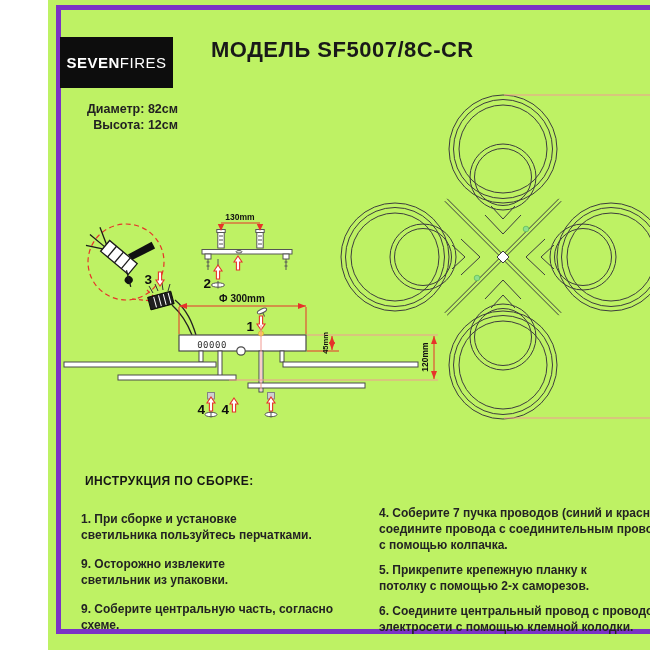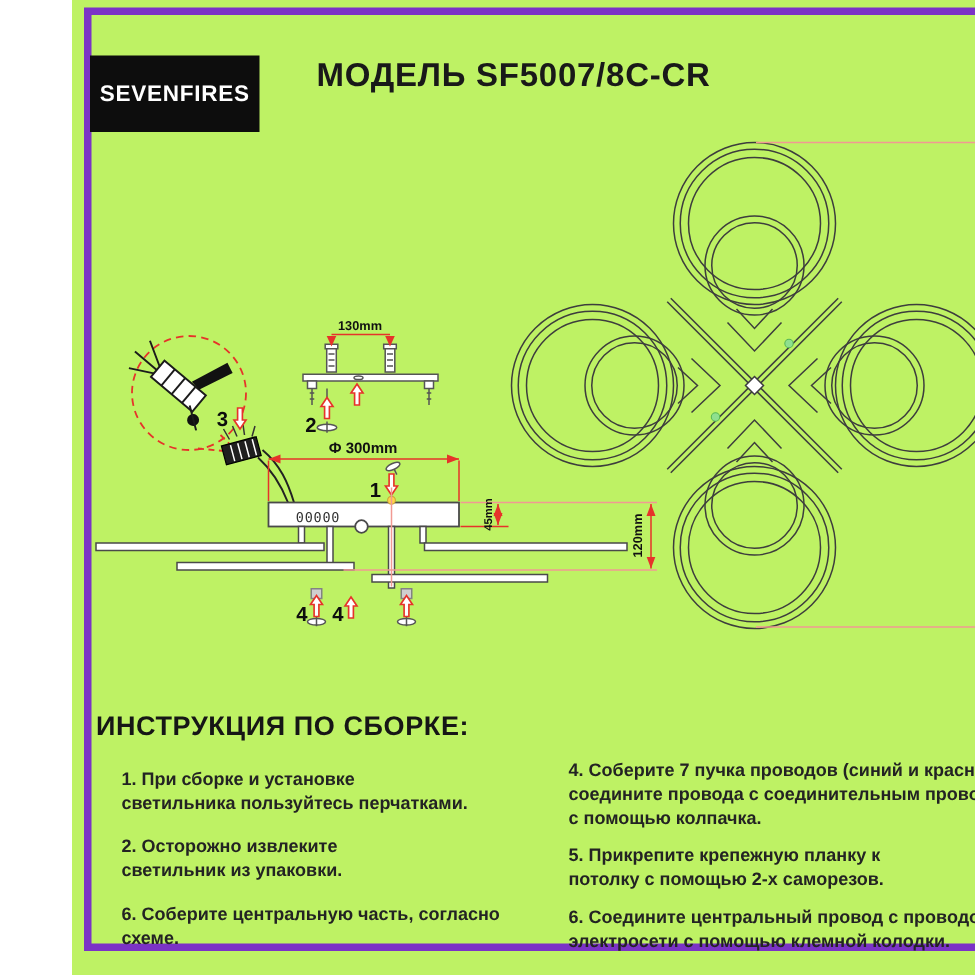--- a/index.html
+++ b/index.html
@@ -3,27 +3,27 @@
 <meta charset="utf-8">
 <style>
   html,body{margin:0;padding:0;background:#ffffff;}
   .sheet{position:relative;width:650px;height:650px;background:#bef264;overflow:hidden;
          font-family:"Liberation Sans",sans-serif;color:#1c1c1c;margin-left:48px;}
   .page-border{position:absolute;left:8px;top:5px;width:634px;height:629px;
                border:5px solid #7b33c6;box-sizing:border-box;pointer-events:none;}
   .logo-box{position:absolute;left:12px;top:37px;width:113px;height:51px;background:#0d0d0d;
             display:flex;align-items:center;justify-content:center;letter-spacing:.5px;}
   .logo-box .b{color:#fff;font-weight:800;font-size:15px;}
-  .logo-box .l{color:#fff;font-weight:700;font-size:15px;}
+  .logo-box .l{color:#fff;font-weight:400;font-size:15px;}
   .title{position:absolute;left:163px;top:36px;font-size:22px;font-weight:800;
          line-height:28px;letter-spacing:.5px;color:#191919;}
   .specs{position:absolute;left:16px;top:101px;width:114px;text-align:right;
          font-size:12.5px;font-weight:600;line-height:16px;color:#222;}
   .diagram-svg{position:absolute;left:0;top:0;width:650px;height:650px;}
-  .instr-heading{position:absolute;left:16px;top:474px;font-size:18px;font-weight:800;
+  .instr-heading{position:absolute;left:37px;top:474px;font-size:12px;font-weight:800;
                  letter-spacing:.4px;color:#161616;}
   .col{position:absolute;font-size:12px;font-weight:600;line-height:1.34;color:#232323;}
   .col p{margin:0;white-space:pre-line;}
   .col-left{left:33px;top:511px;width:292px;}
   .col-left p{margin-bottom:13px;}
   .col-right{left:331px;top:505px;width:302px;}
   .col-right p{margin-bottom:9px;}
 </style>
 </head>
 <body>
@@ -33,20 +33,24 @@
 
   <div class="logo-box">
     <span class="b">SEVEN</span>
       <span class="l">FIRES</span>
   </div>
 
   <div class="title">
     <div>МОДЕЛЬ SF5007/8C-CR</div>
   </div>
 
+  <div class="specs">
+    <div>Диаметр: 82см</div>
+    <div>Высота: 12см</div>
+  </div>
 
   <svg class="diagram-svg" viewBox="0 0 650 650">
     <defs>
       <marker id="da" markerWidth="9" markerHeight="7" refX="8" refY="3.5" orient="auto-start-reverse">
         <path d="M0,0.5 L8,3.5 L0,6.5 Z" fill="#e6332a"></path>
       </marker>
       <path id="arrUp" d="M0,-7 L4,-1 L1.6,-1 L1.6,7 L-1.6,7 L-1.6,-1 L-4,-1 Z" fill="#ffffff" stroke="#e6332a" stroke-width="1.1"></path>
     </defs>
 
     <g stroke="#3d3d3d" fill="none" stroke-width="1">
@@ -212,23 +216,23 @@
       <text x="157" y="414" text-anchor="end">4</text>
       <text x="181" y="414" text-anchor="end">4</text>
     </g>
   </svg>
 
   <div class="instr-heading">ИНСТРУКЦИЯ ПО СБОРКЕ:</div>
 
   <div class="col col-left">
     <p>1. При сборке и установке
 светильника пользуйтесь перчатками.</p>
-    <p>2. Осторожно извлеките
+    <p>9. Осторожно извлеките
 светильник из упаковки.</p>
-    <p>6. Соберите центральную часть, согласно схеме.</p>
+    <p>9. Соберите центральную часть, согласно схеме.</p>
   </div>
 
   <div class="col col-right">
     <p>4. Соберите 7 пучка проводов (синий и красный),
 соедините провода с соединительным проводом
 с помощью колпачка.</p>
     <p>5. Прикрепите крепежную планку к
 потолку с помощью 2-х саморезов.</p>
     <p>6. Соедините центральный провод с проводом
 электросети с помощью клемной колодки.</p>

